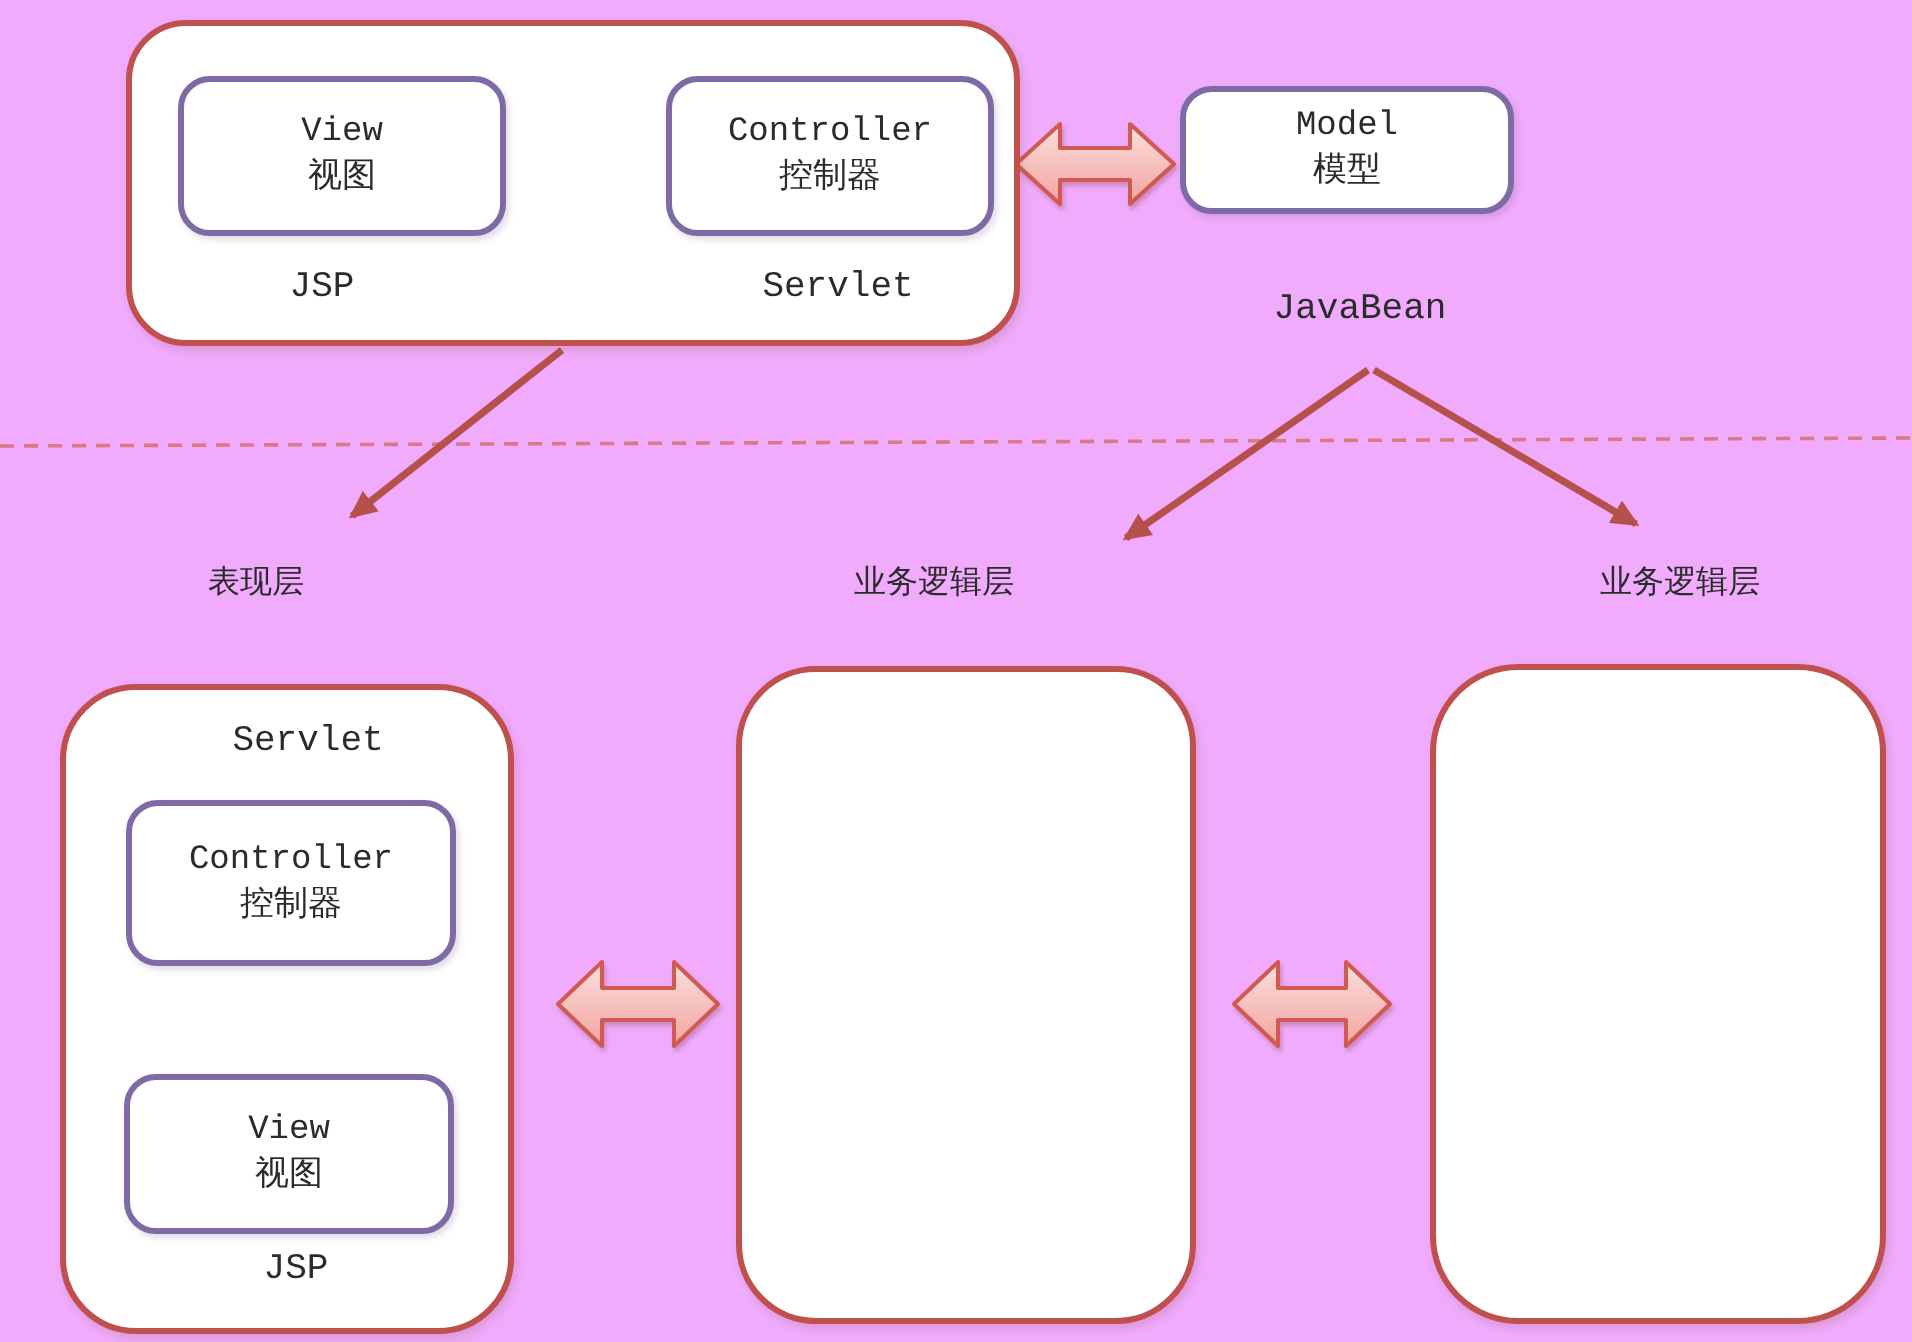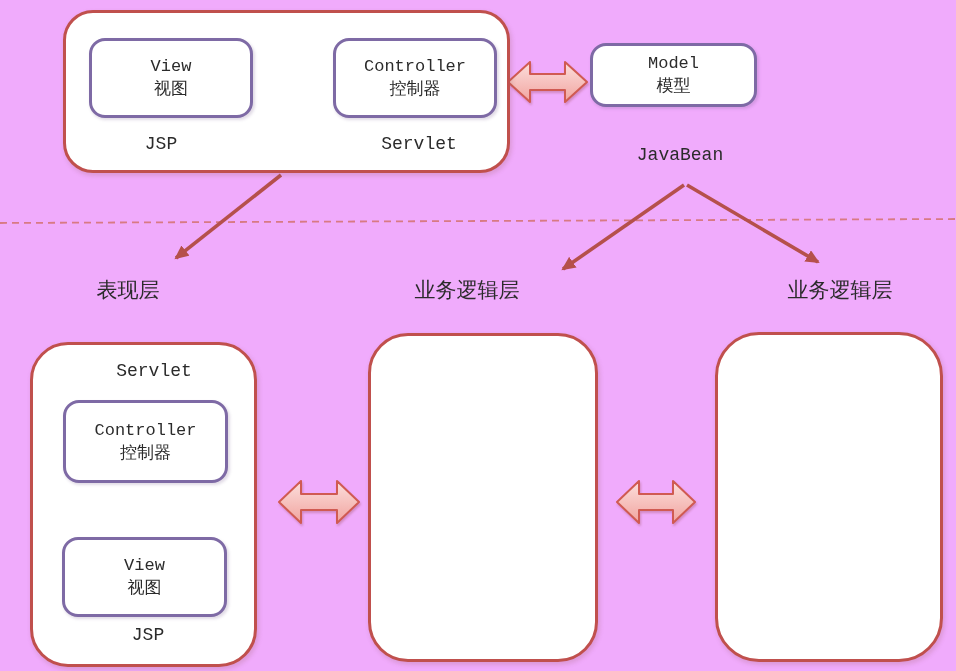--- a/index.html
+++ b/index.html
@@ -28,21 +28,21 @@
     display:flex;flex-direction:column;align-items:center;justify-content:center;
     font-size:17px;line-height:23px;text-align:center;
     box-shadow:1.5px 2px 3px rgba(120,90,140,0.22);
   }
   .big-label{
     position:absolute;transform:translateX(-50%);
     font-size:18px;line-height:26px;white-space:nowrap;
   }
   .layer-label{
     position:absolute;transform:translateX(-50%);
-    font-size:21px;line-height:24px;white-space:nowrap;
+    font-size:16px;line-height:24px;white-space:nowrap;
   }
   svg.overlay{position:absolute;left:0;top:0;pointer-events:none;}
   .block-arrow{
     fill:url(#arrowGrad);stroke:var(--arrow-stroke);stroke-width:2;
     stroke-linejoin:round;filter:drop-shadow(1.5px 2px 1px rgba(140,60,60,0.3));
   }
   .line-arrow{stroke:var(--line-arrow);stroke-width:3.6;fill:none;}
   .dashed{stroke:var(--dashed-line);stroke-width:1.8;stroke-dasharray:7 5;opacity:.85;}
 </style>
 </head>

